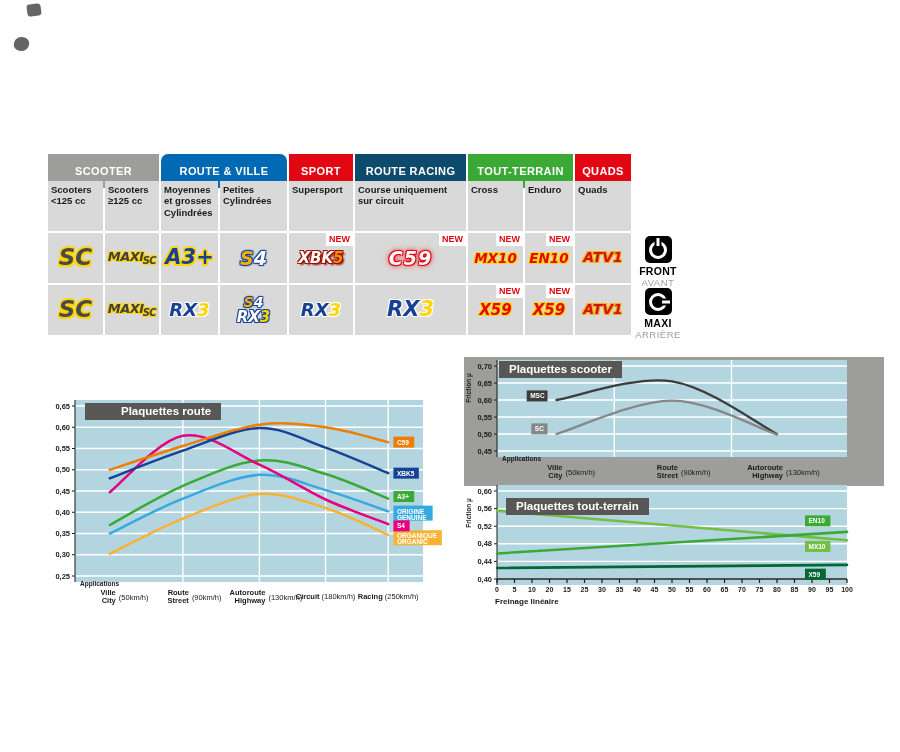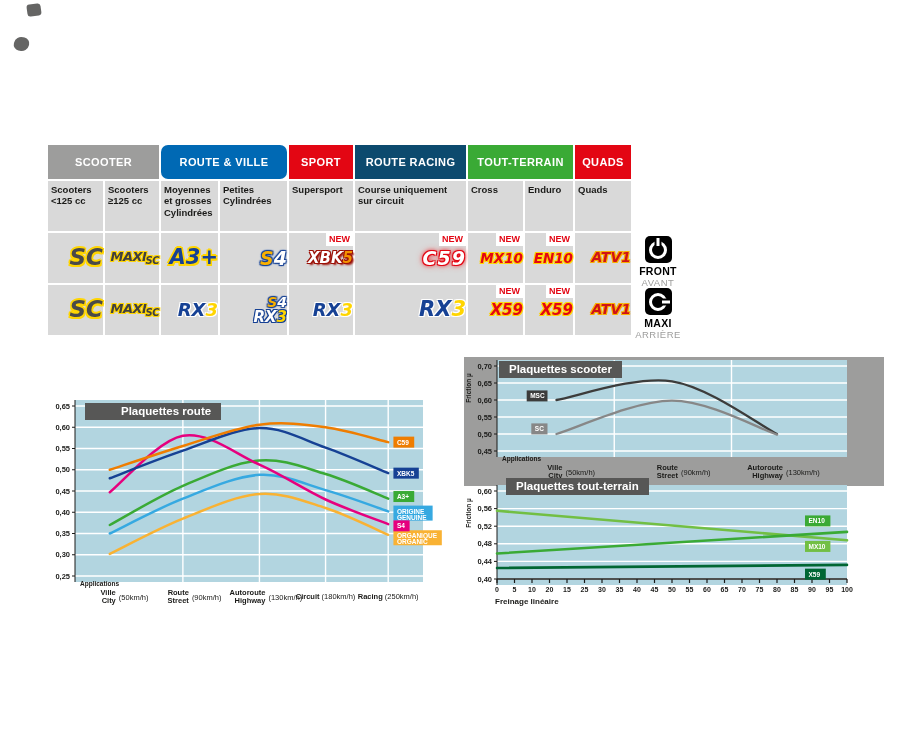--- a/index.html
+++ b/index.html
@@ -7,37 +7,37 @@
         font-family:"Liberation Sans","DejaVu Sans",sans-serif;}
 
   
   .artifact{position:absolute;background:#4a4a49;opacity:.85;}
   .a1{left:27px;top:4px;width:14px;height:12px;border-radius:3px;transform:rotate(-8deg);}
   .a2{left:14px;top:37px;width:15px;height:14px;border-radius:50% 40% 50% 40%;transform:rotate(14deg);}
 
   
   .grid{position:absolute;left:48px;display:grid;
         grid-template-columns:55px 54px 57px 67px 64px 111px 55px 48px 56px;column-gap:2px;}
-  .cat-row{top:145px;}
+  .cat-row{top:154px;}
   .sub-row{top:181px;}
   #front-row{top:233px;}
   #rear-row{top:285px;}
   .span2{grid-column:span 2;}
   .cat{height:34px;display:flex;align-items:center;justify-content:center;
        color:#fff;font-weight:bold;font-size:11px;letter-spacing:.4px;}
   .c-scooter{background:#9d9d9c;}
   .c-rv{background:#0069b4;border-radius:7px;}
   .c-sport{background:#e30613;}
   .c-racing{background:#0c4a6e;}
   .c-tt{background:#3aaa35;}
   .c-quads{background:#e30613;}
   .sub{height:50px;background:#d9d9d9;color:#1a1a18;font-weight:bold;font-size:9.5px;
        line-height:1.2;padding:3px 2px 0 3px;box-sizing:border-box;}
   .pcell{height:50px;background:#d9d9d9;position:relative;display:flex;flex-direction:column;
-         align-items:flex-end;justify-content:center;line-height:.95;}
+         align-items:center;justify-content:center;line-height:.95;}
   .new-badge{position:absolute;top:0;right:0;background:#fff;color:#e30613;font-weight:bold;
              font-size:9px;padding:0 3px 1px 3px;line-height:12px;}
 
   
   .logo{font-style:italic;font-weight:bold;font-family:"DejaVu Sans",sans-serif;white-space:nowrap;}
   .l-sc{font-size:23px;color:#4a4a49;text-shadow:-1.5px -1.5px 0 #ffd500,1.5px -1.5px 0 #ffd500,-1.5px 1.5px 0 #ffd500,1.5px 1.5px 0 #ffd500,0 2px 0 #ffd500,0 -2px 0 #ffd500;}
   .l-maxisc{font-size:13px;color:#404040;letter-spacing:-.5px;text-shadow:-1px -1px 0 #ffd500,1px -1px 0 #ffd500,-1px 1px 0 #ffd500,1px 1px 0 #ffd500;}
   .l-maxisc .t2{font-size:10px;vertical-align:-3px;margin-left:-1px;}
   .l-a3p{font-size:21px;color:#164194;text-shadow:-1.5px -1.5px 0 #ffd500,1.5px -1.5px 0 #ffd500,-1.5px 1.5px 0 #ffd500,1.5px 1.5px 0 #ffd500,0 2px 0 #ffd500,0 -2px 0 #ffd500;}
   .l-s4{font-size:19px;text-shadow:1px 1px 1px #164194,-1px -1px 1px #164194,1px -1px 1px #164194,-1px 1px 1px #164194,0 0 3px #8ab4e8;}
@@ -71,21 +71,21 @@
   .pos-label{font-weight:bold;font-size:10.5px;color:#000;margin-top:2px;letter-spacing:.3px;}
   .pos-sublabel{font-size:9.5px;color:#9d9d9c;letter-spacing:.5px;}
 
   
   .results-title{position:absolute;left:55px;top:362px;background:#575756;color:#fff;
                  font-weight:bold;font-size:12.5px;padding:3px 11px 4px;}
   .chart-title{position:absolute;background:#575756;color:#fff;font-weight:bold;
                font-size:11.5px;padding:2px 10px 3px;z-index:5;}
   .t-route{left:85px;top:403px;padding-left:36px;}
   .t-scooter{left:499px;top:361px;}
-  .t-tt{left:506px;top:478px;}
+  .t-tt{left:506px;top:498px;}
   .chart{position:absolute;}
   .c-route{left:55px;top:396px;}
   .c-scooter{left:464px;top:357px;}
   .c-ttc{left:464px;top:482px;}
 </style>
 </head>
 <body>
 
 <div class="page">
 

